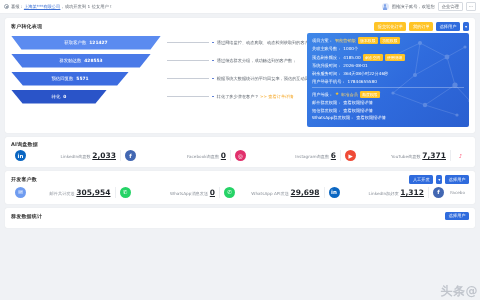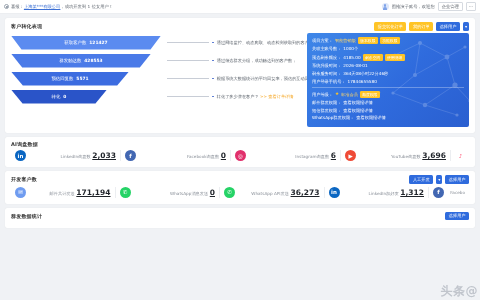--- a/index.html
+++ b/index.html
@@ -336,21 +336,21 @@
         <span class="m-icon ic-instagram">◎</span>
         <span class="m-txt">
           <span class="m-label">Instagram询盘数</span>
           <span class="m-value">6</span>
         </span>
       </div>
       <div class="m-item">
         <span class="m-icon ic-youtube">▶</span>
         <span class="m-txt">
           <span class="m-label">YouTube询盘数</span>
-          <span class="m-value">3,696</span>
+          <span class="m-value">7,371</span>
         </span>
       </div>
       <div class="m-item" style="flex:0 0 18px;">
         <span class="m-icon ic-tiktok">♪</span>
       </div>
     </div>
   </div>
 
   <div class="panel">
     <div class="sec-head">
@@ -359,35 +359,35 @@
         <span class="btn-b">人工开发</span>
         <span class="btn-b split">▾</span>
         <span class="btn-b">选择用户</span>
       </span>
     </div>
     <div class="metrics">
       <div class="m-item">
         <span class="m-icon ic-mail">✉</span>
         <span class="m-txt">
           <span class="m-label">邮件共计发送</span>
-          <span class="m-value">171,194</span>
+          <span class="m-value">305,954</span>
         </span>
       </div>
       <div class="m-item">
         <span class="m-icon ic-whatsapp">✆</span>
         <span class="m-txt">
           <span class="m-label">WhatsApp消息发送</span>
           <span class="m-value">0</span>
         </span>
       </div>
       <div class="m-item">
         <span class="m-icon ic-whatsapp">✆</span>
         <span class="m-txt">
           <span class="m-label">WhatsApp API发送</span>
-          <span class="m-value">36,273</span>
+          <span class="m-value">29,698</span>
         </span>
       </div>
       <div class="m-item">
         <span class="m-icon ic-linkedin">in</span>
         <span class="m-txt">
           <span class="m-label">LinkedIn加好友</span>
           <span class="m-value">1,312</span>
         </span>
       </div>
       <div class="m-item" style="flex:0 0 40px;border-right:none;">

